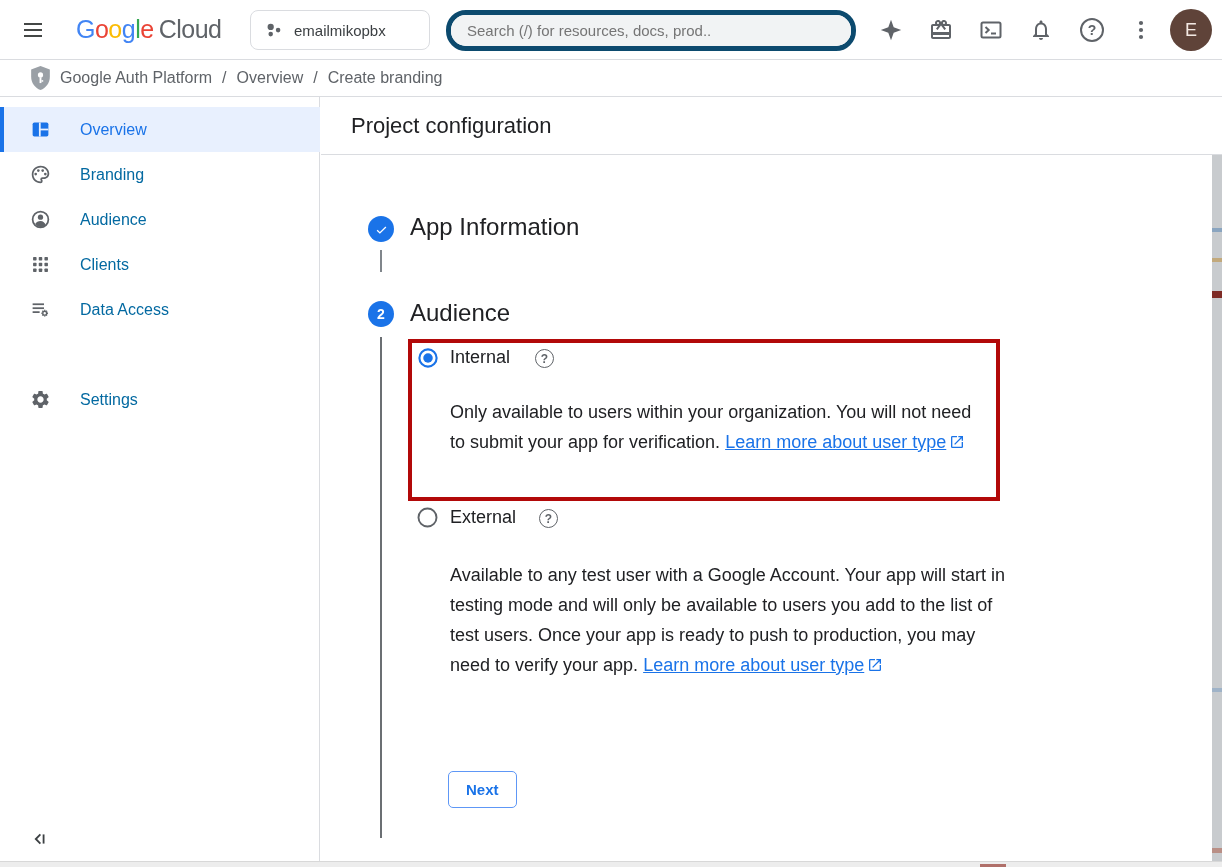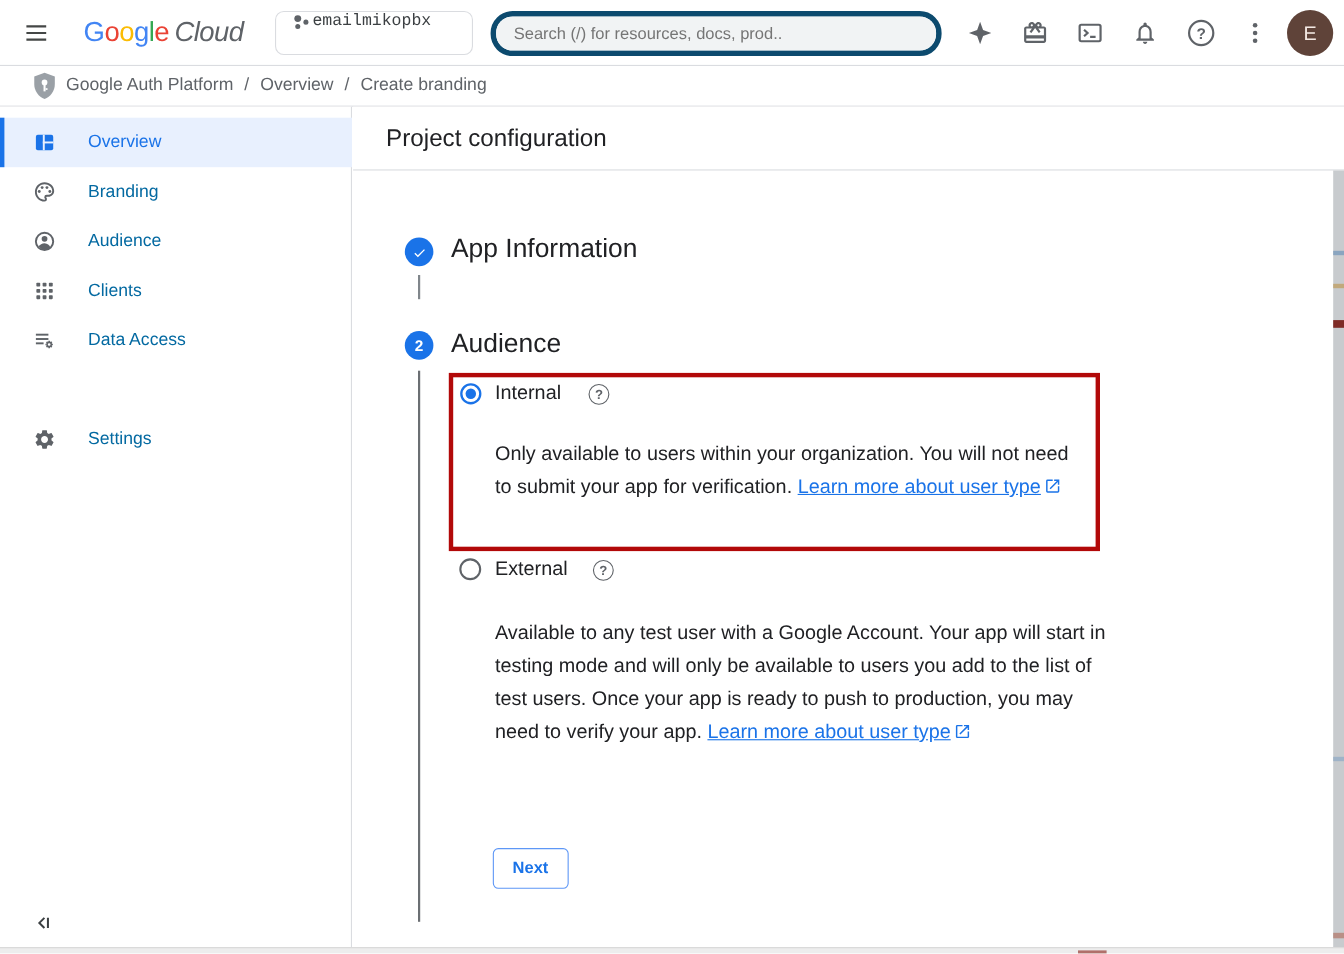--- a/index.html
+++ b/index.html
@@ -7,23 +7,23 @@
   #root {
     position:relative; width:1222px; height:867px; overflow:hidden;
     background:#fff; font-family:"Liberation Sans", sans-serif; color:#202124;
   }
 
   
   .topbar { position:absolute; left:0; top:0; width:1222px; height:60px; background:#fff; border-bottom:1px solid #dadce0; }
   .hamburger { position:absolute; left:20px; top:18px; width:26px; height:24px; cursor:pointer; }
   .logo { position:absolute; left:76px; top:15px; font-size:25px; letter-spacing:-0.5px; white-space:nowrap; }
   .logo .c-blue{color:#4285F4}.logo .c-red{color:#EA4335}.logo .c-yellow{color:#FBBC04}.logo .c-green{color:#34A853}
-  .logo .cloud{color:#5f6368; margin-left:5px;font-style:italic;}
+  .logo .cloud{color:#5f6368; margin-left:5px;}
   .proj-btn { position:absolute; left:250px; top:10px; width:180px; height:40px; border:1px solid #dadce0; border-radius:8px;
-    display:flex; align-items:flex-start; padding:0 14px; background:#fff; cursor:pointer;font-family:Liberation Mono, monospace; }
+    display:flex; align-items:center; gap:10px; padding:0 14px; background:#fff; cursor:pointer; }
   .proj-btn .lbl { font-size:15px; color:#3c4043; }
   .searchwrap { position:absolute; left:446px; top:10px; width:410px; height:41px; border:5px solid #0c4a6e; border-radius:20px; display:flex; overflow:hidden; background:#d946ef; }
   .searchwrap input { flex:1; border:none; outline:none; background:#f1f3f4; padding:0 16px; font-size:15px; color:#5f6368; font-family:"Liberation Sans",sans-serif; }
   .search-btn { width:112px; background:#fff; border:none; border-left:1px solid #dadce0; display:flex; align-items:center; justify-content:center; gap:5px; cursor:pointer; }
   .search-btn span { color:#1a73e8; font-size:16px; font-weight:600; }
   .tb-icon { position:absolute; top:18px; width:24px; height:24px; cursor:pointer; }
   .qcircle { display:flex; align-items:center; justify-content:center; border:2px solid #5f6368; border-radius:50%;
     color:#5f6368; font-weight:700; }
   .tb-help { position:absolute; left:1080px; top:18px; width:24px; height:24px; font-size:14px; cursor:pointer; }
   .avatar { position:absolute; left:1170px; top:9px; width:42px; height:42px; border-radius:50%; background:#5f4339;

